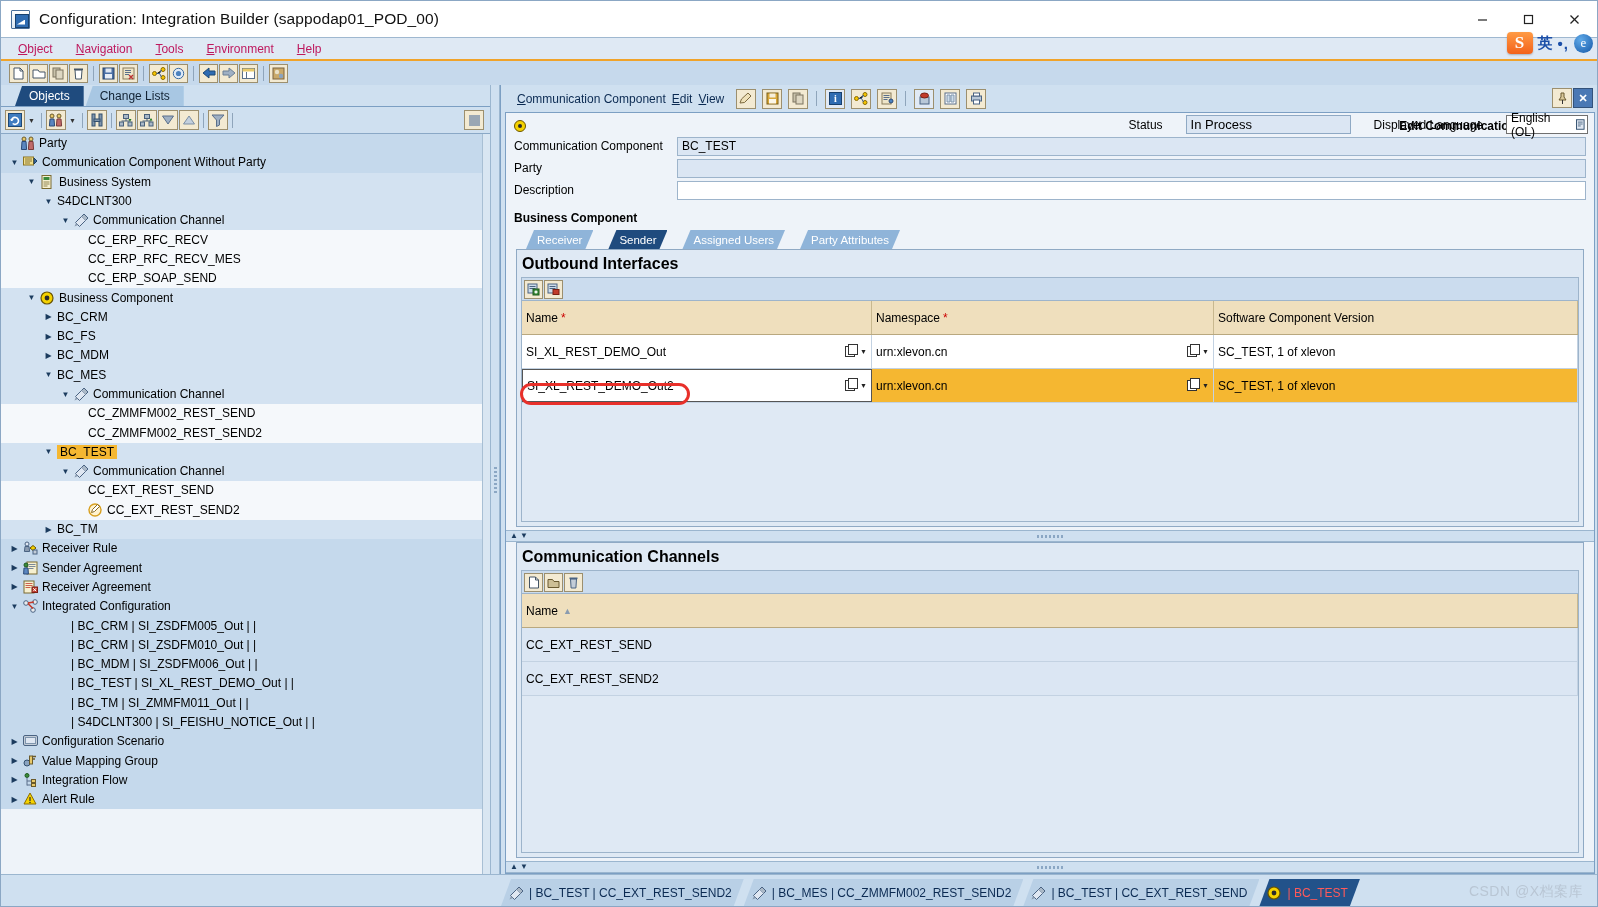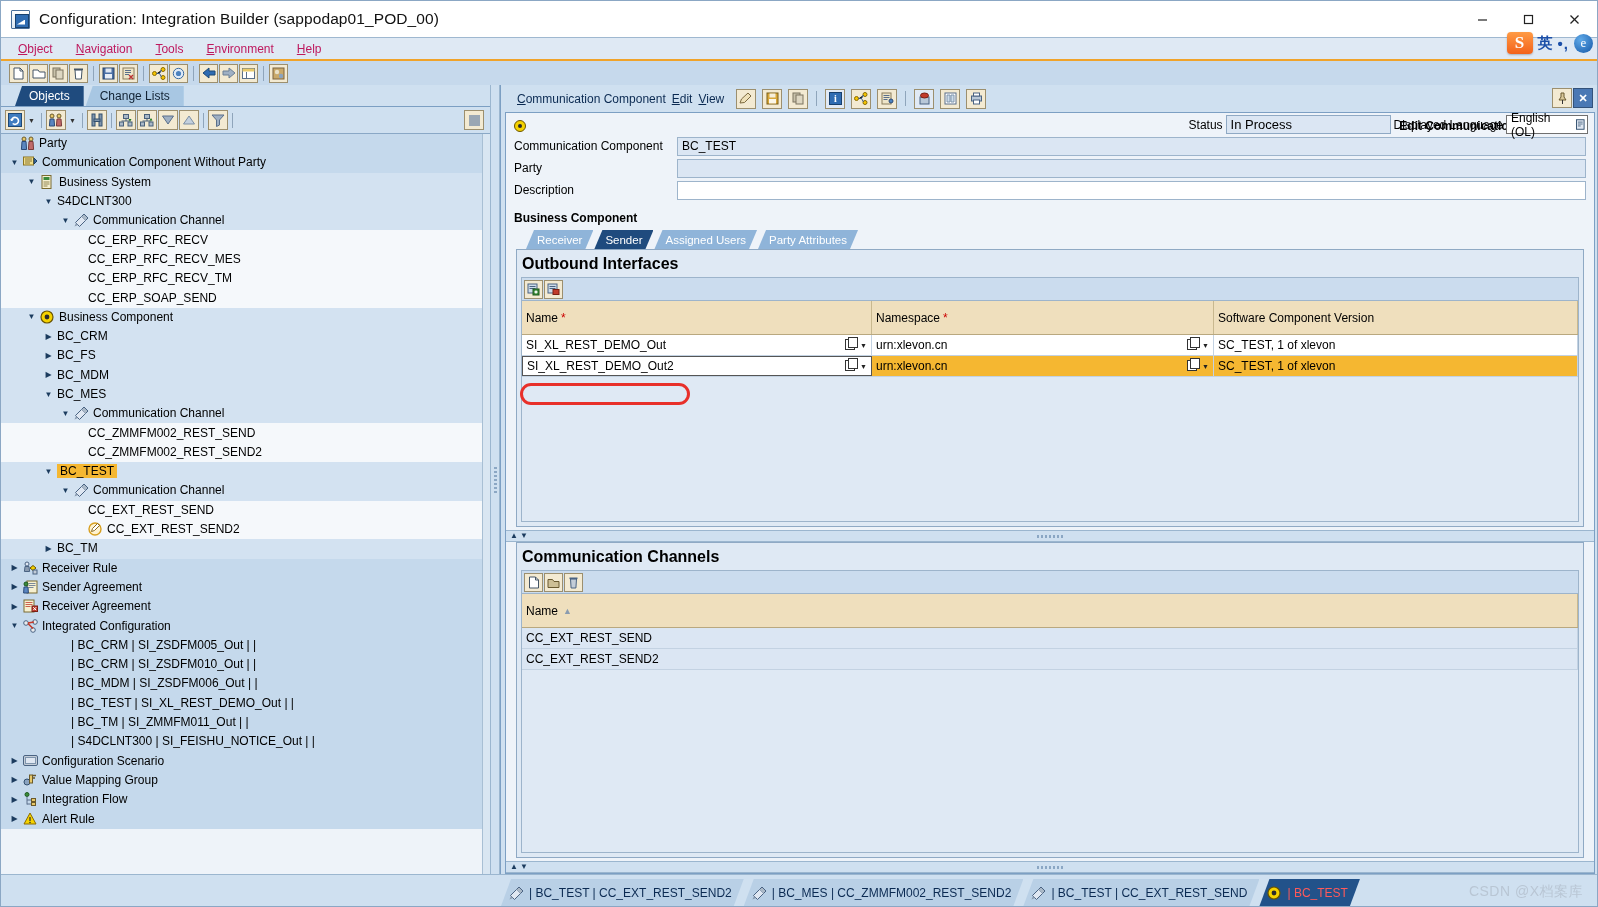--- a/index.html
+++ b/index.html
@@ -233,41 +233,41 @@
     position:relative;
     justify-content:space-between;
   }
   .radio-ico {
     width:12px;height:12px;border-radius:50%;
     background:#f5d200;border:1.6px solid #6a5400;
     margin-right:6px;position:relative;flex:0 0 12px;
   }
   .radio-ico::after{content:"";position:absolute;left:3px;top:3px;width:4px;height:4px;border-radius:50%;background:#2b2b2b;}
   .hdr-title { font-weight:bold; font-size:12px; }
-  .hdr-right { position:absolute; right:6px; top:2px; display:flex;align-items:center;gap:3px;}
+  .hdr-right { position:absolute; right:6px; top:2px; display:flex;align-items:center;gap:23px;}
   .lbl { font-size:12px; }
   .ro-field {
     background:#dbe6f3; border:1px solid #8fa9c4;
     height:19px; font-size:13px; padding:1px 4px;
     display:flex;align-items:center; color:#000;
   }
   .sel-field {
     background:#fff;border:1px solid #707070;height:19px;font-size:12px;
     padding:1px 2px 1px 4px;display:flex;align-items:center;gap:2px;
   }
 
   .form-row { display:flex;align-items:center;height:22px;padding:0 8px; gap:0; }
   .form-lbl { width:163px; flex:0 0 163px; font-size:12px;}
   .form-in { flex:1 1 auto; height:19px; border:1px solid #9db4cb; font-size:12px; padding:1px 4px; display:flex;align-items:center;}
   .form-in.ro { background:#dbe6f3; }
   .form-in.rw { background:#ffffff; }
 
   .sect-title { font-weight:bold;font-size:12px;padding:10px 0 4px 8px; }
 
-  .tabs2 { display:flex;align-items:flex-end;height:20px;padding-left:20px;gap:1px;text-align:center;}
+  .tabs2 { display:flex;align-items:flex-end;height:20px;padding-left:20px;gap:15px;text-align:center;}
   .tab2 {
     height:19px;padding:0 11px;display:flex;align-items:center;
     font-size:11.5px;color:#fff;background:#8fb4d9;cursor:default;
     clip-path: polygon(8px 0, 100% 0, calc(100% - 8px) 100%, 0 100%);
   }
   .tab2.active { background:#1f4b7e; }
 
   .panel-box {
     margin: 0 10px; border:1px solid #8fa9c4;
     background:#dfe9f4; flex:0 0 auto;
@@ -280,21 +280,21 @@
     margin:0 4px; display:flex;align-items:center;gap:1px;padding-left:2px;
   }
   .gtb { width:19px;height:19px;border:1px solid #9c8f6e;background:#f3ead2;
     display:flex;align-items:center;justify-content:center;cursor:default;}
   .grid-wrap { margin:0 4px 4px 4px; border:1px solid #9db4cb; background:#fff; flex:1 1 auto; min-height:0; overflow:hidden;
     display:flex;flex-direction:column;}
   .grid-head { display:flex; background:#efdfbd; height:34px; border-bottom:1px solid #b9a87f;}
   .gh { font-size:12px; padding:1px 4px; border-right:1px solid #c8b88f; display:flex;align-items:center; white-space:nowrap;}
   .gh .req { color:#c00; margin-left:3px; }
   .gh .sortarrow{ color:#8a9bb0; margin-left:5px; font-size:9px;}
-  .grow-r { display:flex; height:21px; border-bottom:1px solid #c3d2e2; }
+  .grow-r { display:flex; height:34px; border-bottom:1px solid #c3d2e2; }
   .gc { font-size:12px; padding:1px 4px; border-right:1px solid #c3d2e2; display:flex;align-items:center;white-space:nowrap;overflow:hidden;}
   .grow-r.alt { background:#dbe6f3; }
   .grow-r.sel { background:#f5b731; }
   .grow-r.white { background:#ffffff; }
   .grid-filler { flex:1 1 auto; background:#dfe9f4; }
   .f4 { width:15px;height:14px;flex:0 0 15px;margin-left:auto;position:relative;}
   .f4::before{content:"";position:absolute;left:1px;top:1px;width:8px;height:9px;border:1px solid #333;background:#fff;}
   .f4::after{content:"";position:absolute;left:3.5px;top:-1px;width:8px;height:9px;border:1px solid #333;background:#fff;}
   .f4arrow{ font-size:7px;color:#222;margin-left:1px; }
 
@@ -582,24 +582,20 @@
                 </svg></span>
               <span class="tlabel">Communication Channel</span>
             </div>
             <div class="trow b3" style="padding-left: 76px;">
               <div class="tw-spacer"></div>
               <span class="tlabel">CC_ERP_RFC_RECV</span>
             </div>
             <div class="trow b3" style="padding-left: 76px;">
               <div class="tw-spacer"></div>
               <span class="tlabel">CC_ERP_RFC_RECV_MES</span>
-            </div>
-            <div class="trow b3" style="padding-left: 76px;">
-              <div class="tw-spacer"></div>
-              <span class="tlabel">CC_ERP_RFC_RECV_TM</span>
             </div>
             <div class="trow b3" style="padding-left: 76px;">
               <div class="tw-spacer"></div>
               <span class="tlabel">CC_ERP_SOAP_SEND</span>
             </div>
             <div class="trow b1" style="padding-left: 25px;">
               <div class="tw-arrow">▼</div>
               <span class="ticon"><svg width="14" height="14" viewBox="0 0 14 14">
                   <circle cx="7" cy="7" r="6" fill="#f5d200" stroke="#6a5400" stroke-width="1.2"></circle>
                   <circle cx="7" cy="7" r="2.4" fill="#2b2b2b"></circle>

